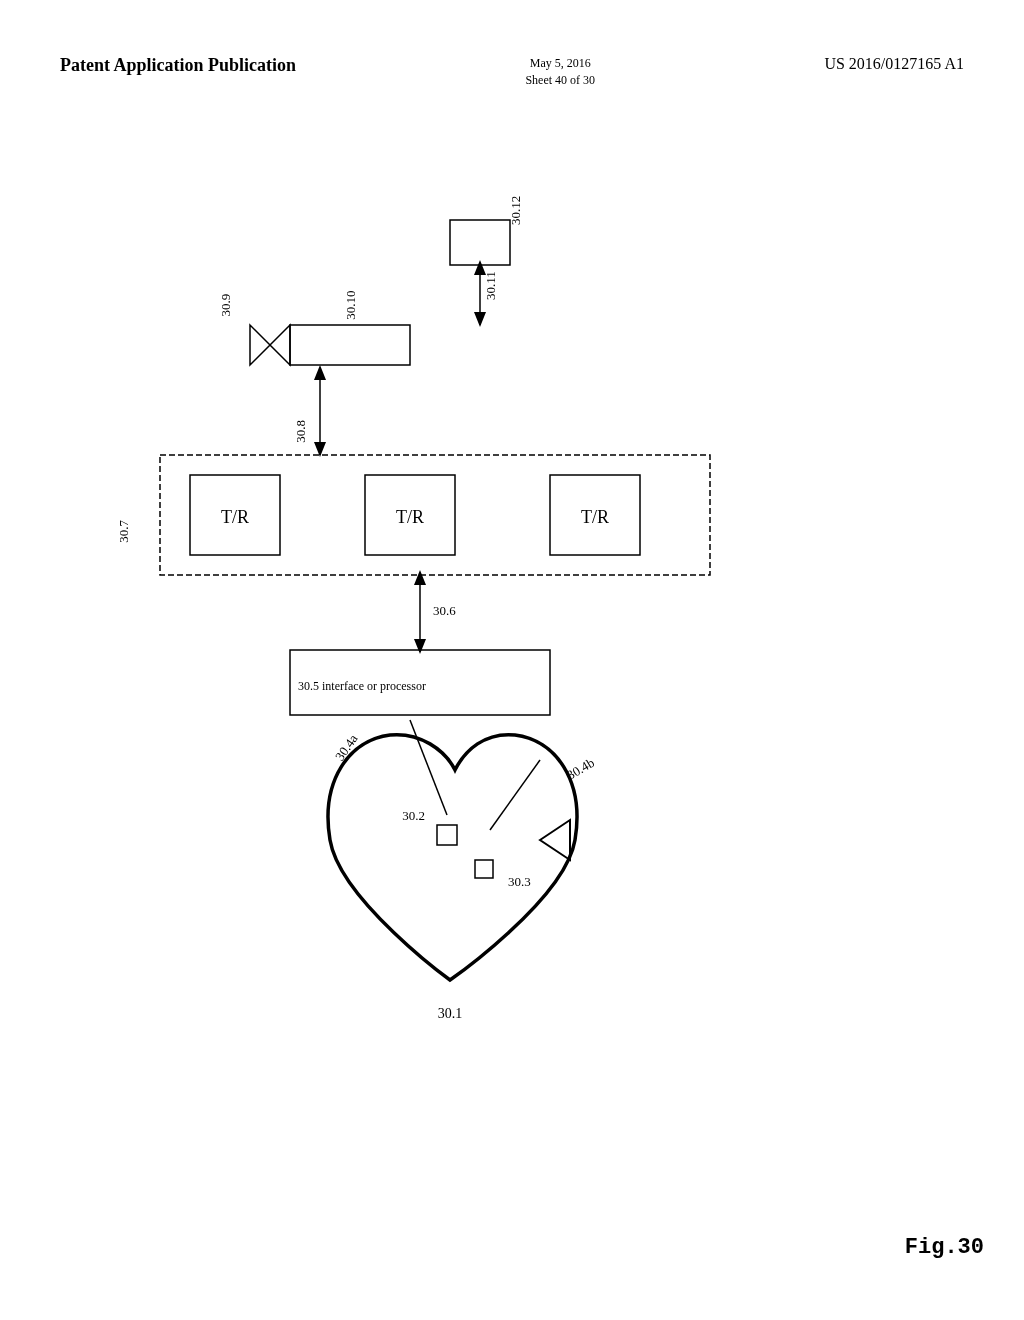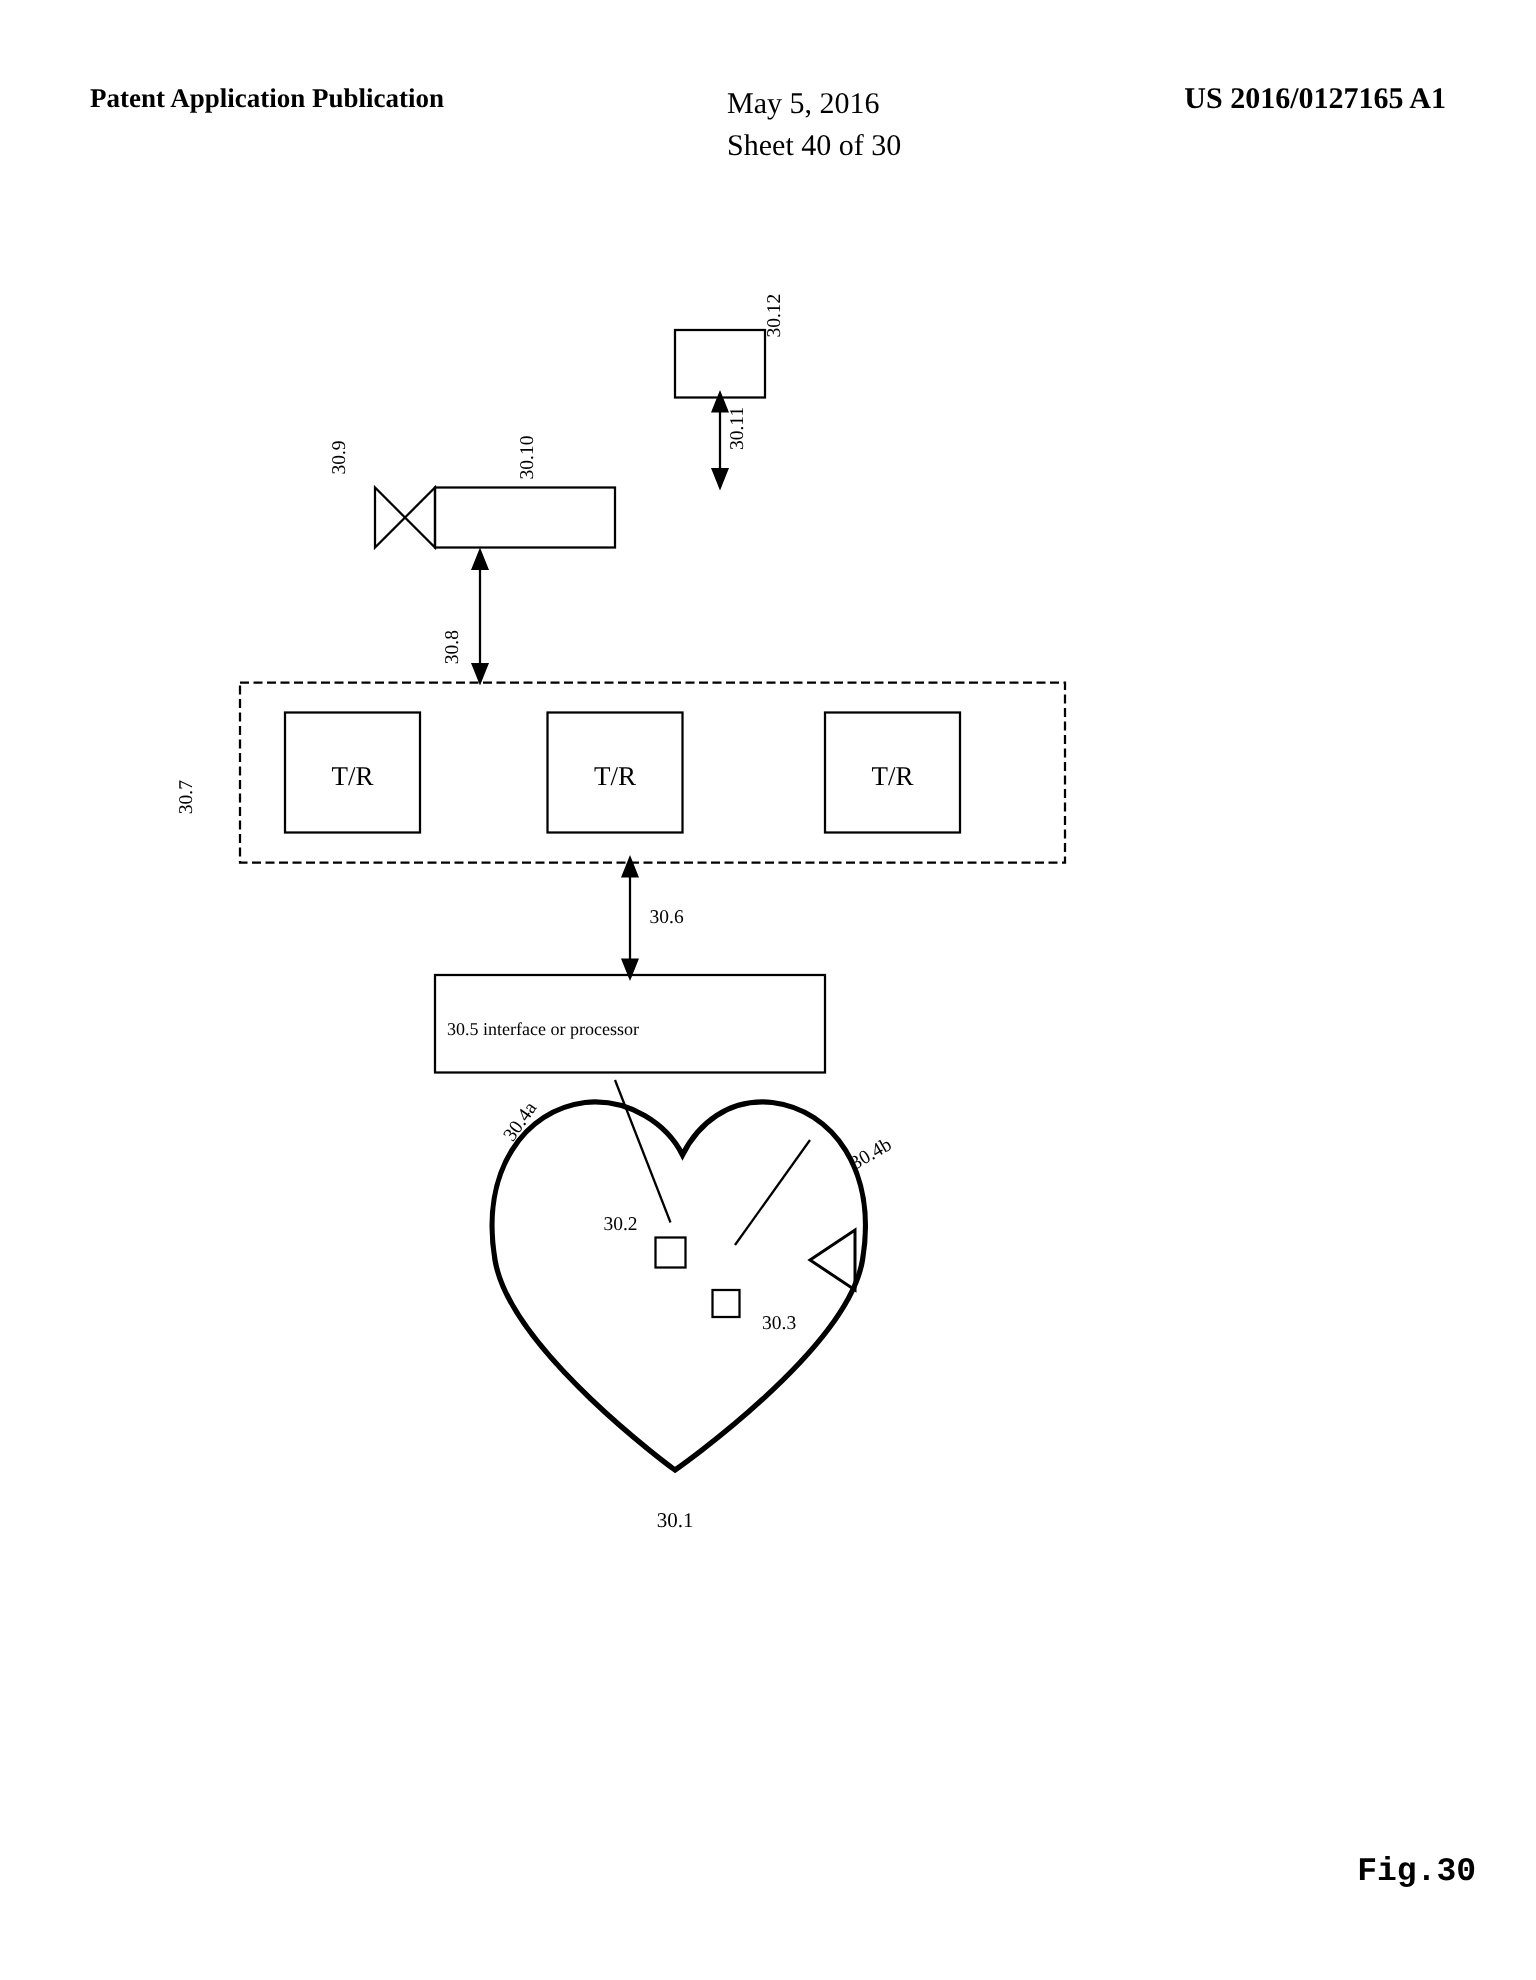--- a/index.html
+++ b/index.html
@@ -22,27 +22,27 @@
       justify-content: space-between;
       align-items: flex-start;
       padding: 0 60px;
       margin-top: 15px;
     }
     .header-left {
       font-size: 18px;
       font-weight: bold;
     }
     .header-center {
-      font-size: 20px;
-      text-align: left;
+      font-size: 12px;
+      text-align: center;
       line-height: 1.4;
     }
     .header-right {
-      font-size: 20px;
-      font-weight: bold;
+      font-size: 16px;
+      font-weight: normal;
     }
 
     
     .diagram {
       position: absolute;
       top: 160px;
       left: 60px;
       width: 860px;
       height: 950px;
       text-decoration: underline;

